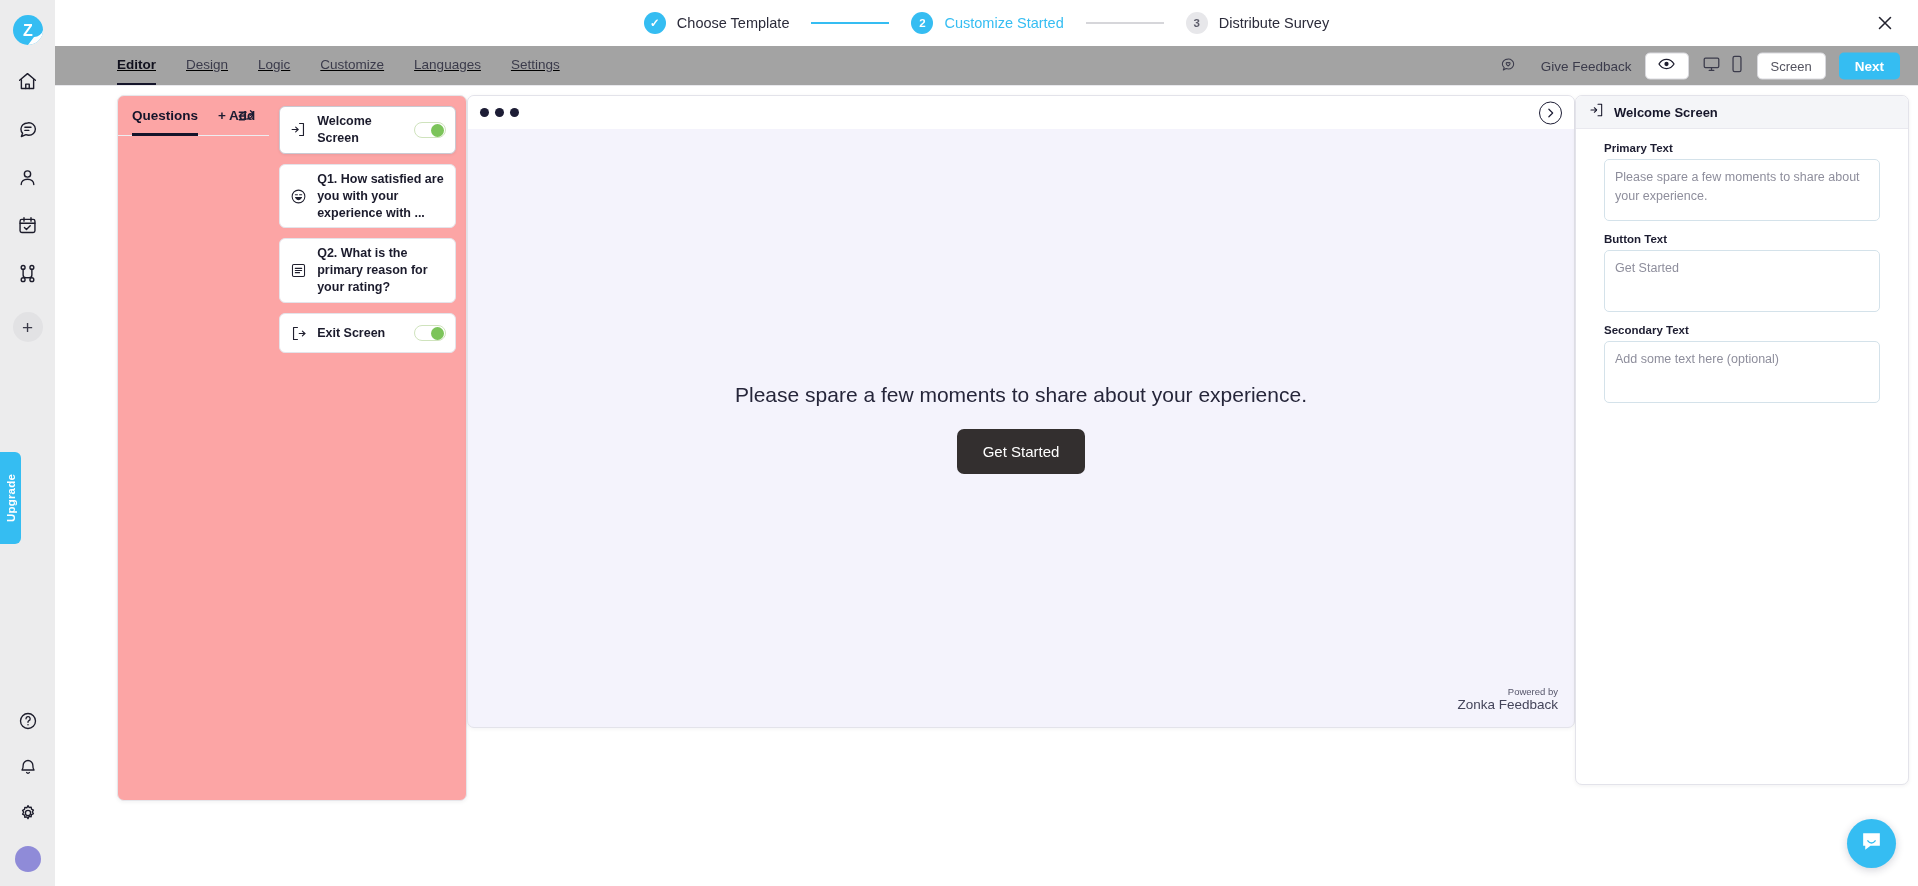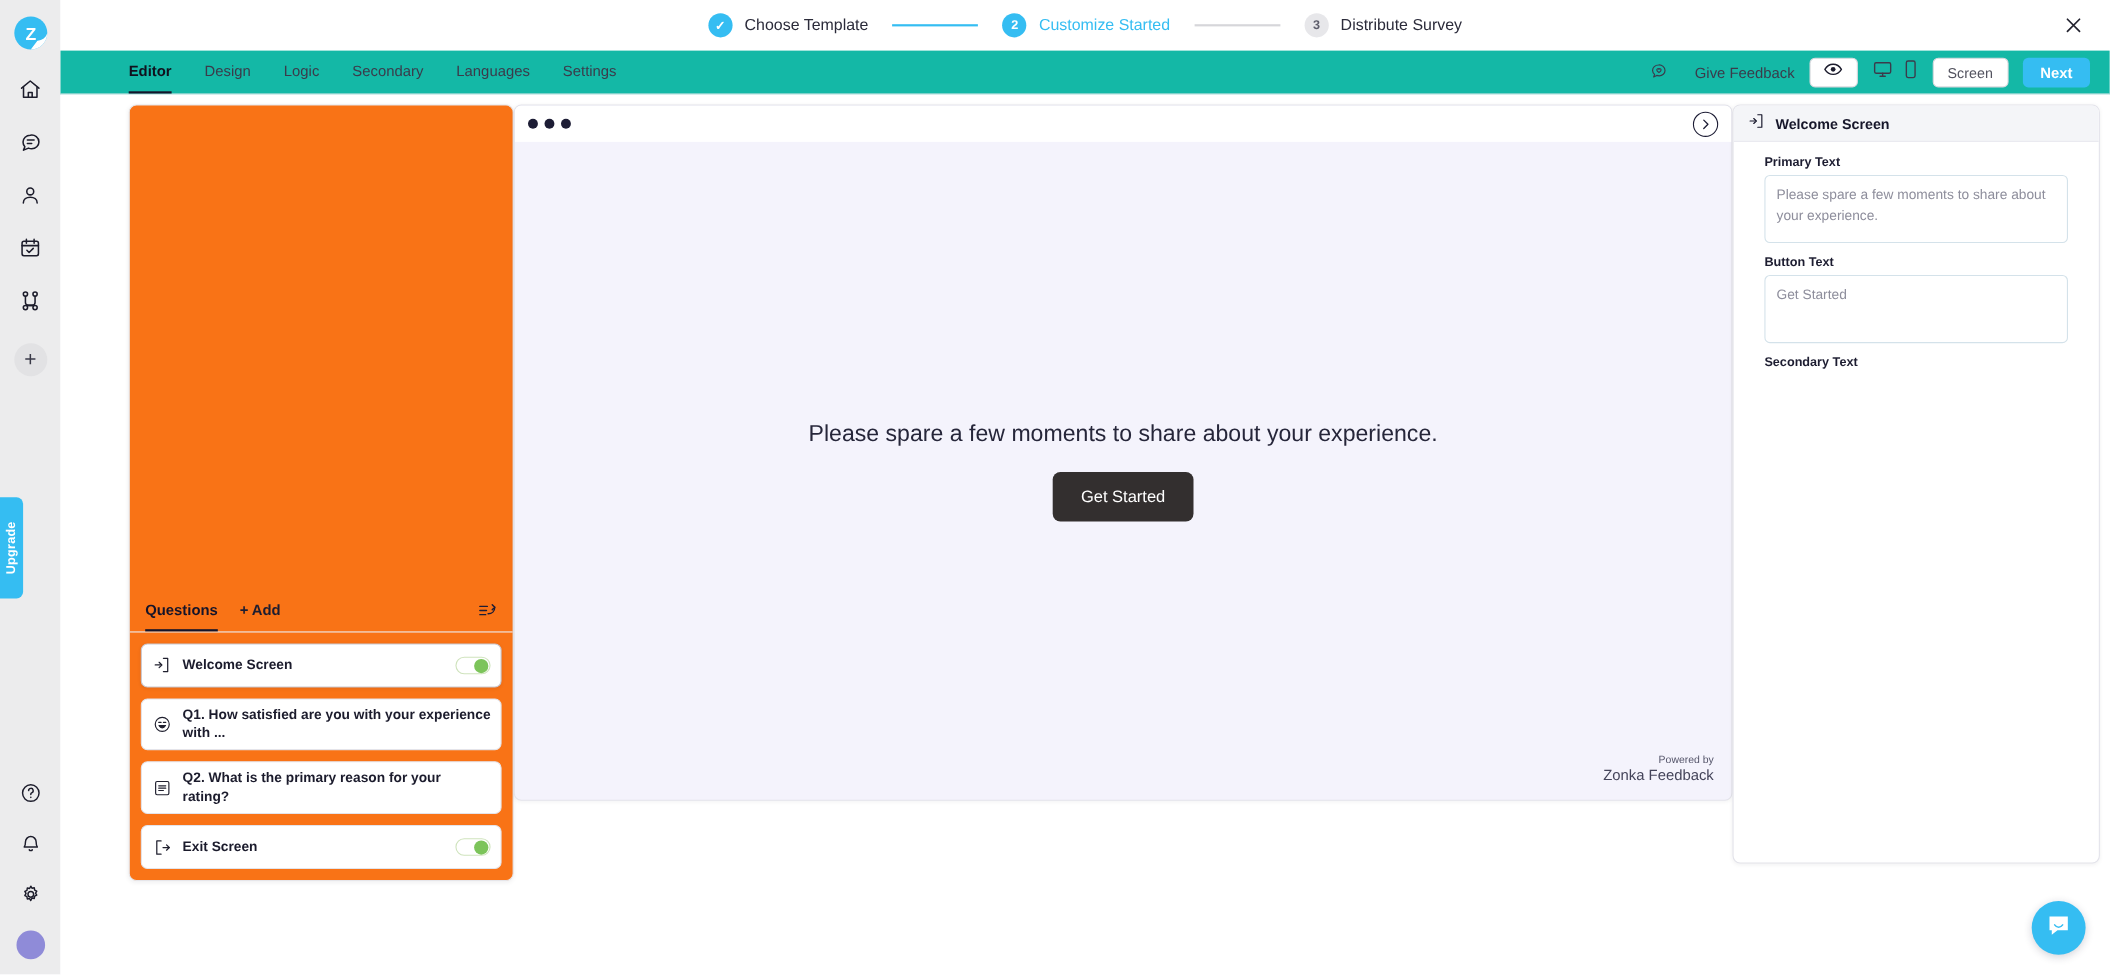--- a/index.html
+++ b/index.html
@@ -59,23 +59,24 @@
   .step-label.active { color: #35bdf2; }
   .connector { width: 78px; height: 2.5px; background: #d6d6da; margin: 0 22px; }
   .connector.filled { background: #35bdf2; }
   .close-x {
     position: absolute; right: 22px; top: 50%; transform: translateY(-50%);
     width: 22px; height: 22px; color: #23232f;
   }
 
   
   .tabbar {
-    height: 40px; background: #14b8a6; border-bottom: 1px solid #e9e9ed;
+    height: 40px; background: #a3a3a3; border-bottom: 1px solid #e9e9ed;
     display: flex; align-items: flex-start; padding: 0 0 0 62px; flex: 0 0 40px;
     position: relative;
+    text-decoration: underline;
   }
   .tabs { display: flex; align-items: flex-end; gap: 30px; height: 100%; }
   .tab {
     font-size: 13.5px; color: #3b3b4b; height: 100%;
     display: flex; align-items: center; position: relative; padding-bottom: 2px;
   }
   .tab.active { color: #11111e; font-weight: bold; }
   .tab.active:after {
     content: ''; position: absolute; left: 0; right: 0; bottom: 0;
     height: 2.5px; background: #14142a;
@@ -98,22 +99,22 @@
     height: 27px; padding: 0 16px; background: #35bdf2; border-radius: 5px;
     display: flex; align-items: center; font-size: 13.5px; font-weight: bold; color: #fff;
   }
 
   
   .content { flex: 1; display: flex; min-height: 0; background: #fff; position: relative; }
 
   
   .qpanel {
     width: 350px; flex: 0 0 350px; margin: 9px 0 0 62px; height: 706px;
-    background: #f97316; border: 1px solid #e6e6ea; border-radius: 7px;
-    box-shadow: 0 1px 4px rgba(20,20,40,.06); display: flex; flex-direction: column; justify-content: flex-end;
+    background: #fca5a5; border: 1px solid #e6e6ea; border-radius: 7px;
+    box-shadow: 0 1px 4px rgba(20,20,40,.06); display: flex; flex-direction: row;
   }
   .qhead {
     height: 40px; display: flex; align-items: center; padding: 0 14px 0 14px;
     position: relative; border-bottom: 1px solid #ededf1;
   }
   .qhead-title {
     font-size: 13.5px; font-weight: bold; color: #14142a; position: relative;
     height: 40px; display: flex; align-items: center;
   }
   .qhead-title:after {
@@ -308,21 +309,21 @@
             <path d="M6 6l12 12M18 6L6 18"></path>
           </svg>
       </div>
     </div>
 
     <div class="tabbar">
       <div class="tabs">
         <div class="tab active">Editor</div>
         <div class="tab">Design</div>
         <div class="tab">Logic</div>
-        <div class="tab">Secondary</div>
+        <div class="tab">Customize</div>
         <div class="tab">Languages</div>
         <div class="tab">Settings</div>
       </div>
 
       <div class="topright">
         <div class="give-feedback">
           <span>
             <svg width="16" height="16" viewBox="0 0 24 24" fill="none" stroke="currentColor" stroke-width="1.6" stroke-linecap="round" stroke-linejoin="round">
                 <path d="M20.5 11.3a8 7.4 0 0 1-8 7.4 9.4 9.4 0 0 1-3.3-.6L5 20.2l1.3-3.5a7.3 7.3 0 0 1-2.8-5.4 8 7.4 0 0 1 8-7.4 8 7.4 0 0 1 9 7.4z"></path>
                 <path d="M12.2 14.2s-2.9-1.8-2.9-3.6a1.5 1.5 0 0 1 2.9-.7 1.5 1.5 0 0 1 2.9.7c0 1.8-2.9 3.6-2.9 3.6z"></path>
@@ -467,20 +468,21 @@
           <div>
             <div class="field-label">Primary Text</div>
             <div class="field-box tall">Please spare a few moments to share about your experience.</div>
           </div>
           <div>
             <div class="field-label">Button Text</div>
             <div class="field-box tall">Get Started</div>
           </div>
           <div>
             <div class="field-label">Secondary Text</div>
+            <div class="field-box tall">Add some text here (optional)</div>
           </div>
         </div>
       </div>
 
     </div>
   </div>
 
   <div class="chat-launcher">
     <span>
       <svg width="25" height="25" viewBox="0 0 24 24">

